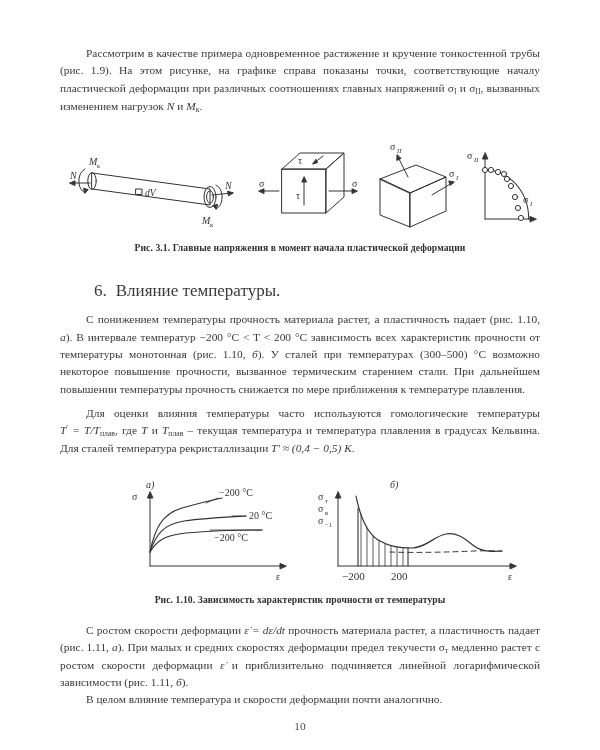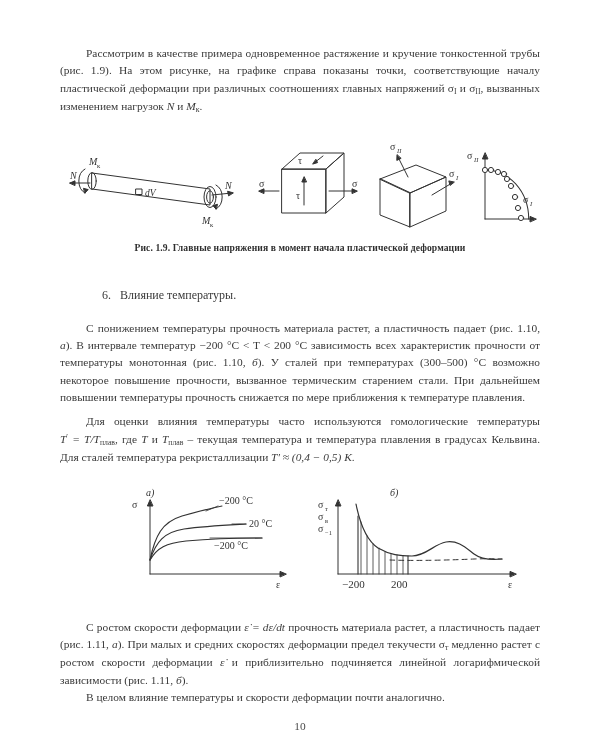--- a/index.html
+++ b/index.html
@@ -33,22 +33,22 @@
     hyphens: manual;
   }
   p.body-text.indent {
     text-indent: 26px;
   }
   .spacer-sm { height: 7px; }
   .spacer-md { height: 12px; }
   .spacer-lg { height: 17px; }
 
   .num-item {
-    margin: 16px;
-    font-size: 12px;
+    margin: 8px;
+    font-size: 17px;
     line-height: 1.52;
     color: #3a3a3a;
     padding-left: 26px;
   }
   .num-item .num { margin-right: 9px; }
 
   .caption {
     margin: 0;
     text-align: center;
     font-size: 9.6px;
@@ -195,21 +195,21 @@
 
         <text x="407" y="36" font-size="10">σ</text>
         <text x="414" y="39" font-size="6.5" font-style="italic">II</text>
         <text x="463" y="80" font-size="10">σ</text>
         <text x="470" y="83" font-size="6.5" font-style="italic">I</text>
       </g>
     </svg>
   </div>
 
   <div class="spacer-sm"></div>
-  <p class="caption">Рис. 1.9. Главные напряжения в момент начала пластической деформации</p>
+  <p class="caption">Рис. 3.1. Главные напряжения в момент начала пластической деформации</p>
 
   <div class="spacer-lg"></div>
 
   <p class="num-item"><span class="num">6.</span><span>Влияние температуры.</span></p>
 
   <p class="body-text indent"><span>С понижением температуры прочность материала растет, а пластичность падает (рис. 1.10, </span><span class="mi">а</span><span>). В интервале температур </span><span class="math">−200 °C &lt; T &lt; 200 °C</span><span> зависимость всех характеристик прочности от температуры монотонная (рис. 1.10, </span><span class="mi">б</span><span>). У сталей при температурах (300–500) °C возможно некоторое повышение прочности, вызванное термическим старением стали. При дальнейшем повышении температуры прочность снижается по мере приближения к температуре плавления.</span></p>
 
   <div class="spacer-sm"></div>
 
   <p class="body-text indent"><span>Для оценки влияния температуры часто используются гомологические температуры </span><span class="math"><span class="mi">T</span><span class="sup">′</span><span class="mi"> = T/T</span><span class="sub">плав</span></span><span>, где </span><span class="mi">T</span><span> и </span><span class="math"><span class="mi">T</span><span class="sub">плав</span></span><span> – текущая температура и температура плавления в градусах Кельвина. Для сталей температура рекристаллизации </span><span class="math mi">T′ ≈ (0,4 − 0,5) K</span><span>.</span></p>
@@ -287,22 +287,23 @@
         <text x="265" y="57" font-size="6.5">−1</text>
 
         <text x="282" y="110" font-size="11">−200</text>
         <text x="331" y="110" font-size="11">200</text>
         <text x="448" y="110" font-size="10">ε</text>
       </g>
     </svg>
   </div>
 
   <div class="spacer-md"></div>
+  <p class="caption">Рис. 1.10. Зависимость характеристик прочности от температуры</p>
 
   <div class="spacer-lg"></div>
 
 
   <p class="body-text indent"><span>С ростом скорости деформации </span><span class="math mi">ε̇ = dε/dt</span><span> прочность материала растет, а пластичность падает (рис. 1.11, </span><span class="mi">а</span><span>). При малых и средних скоростях деформации предел текучести </span><span class="math"><span class="mu">σ</span><span class="sub">т</span></span><span> медленно растет с ростом скорости деформации </span><span class="math mi">ε̇</span><span> и приблизительно подчиняется линейной логарифмической зависимости (рис. 1.11, </span><span class="mi">б</span><span>).</span></p>
 
-  <p class="body-text indent">В целом влияние температуры и скорости деформации почти аналогично.</p>
+  <p class="body-text indent">В целом влияние температура и скорости деформации почти аналогично.</p>
 
   <div class="page-number">10</div>
 </div>
 
 </body></html>

